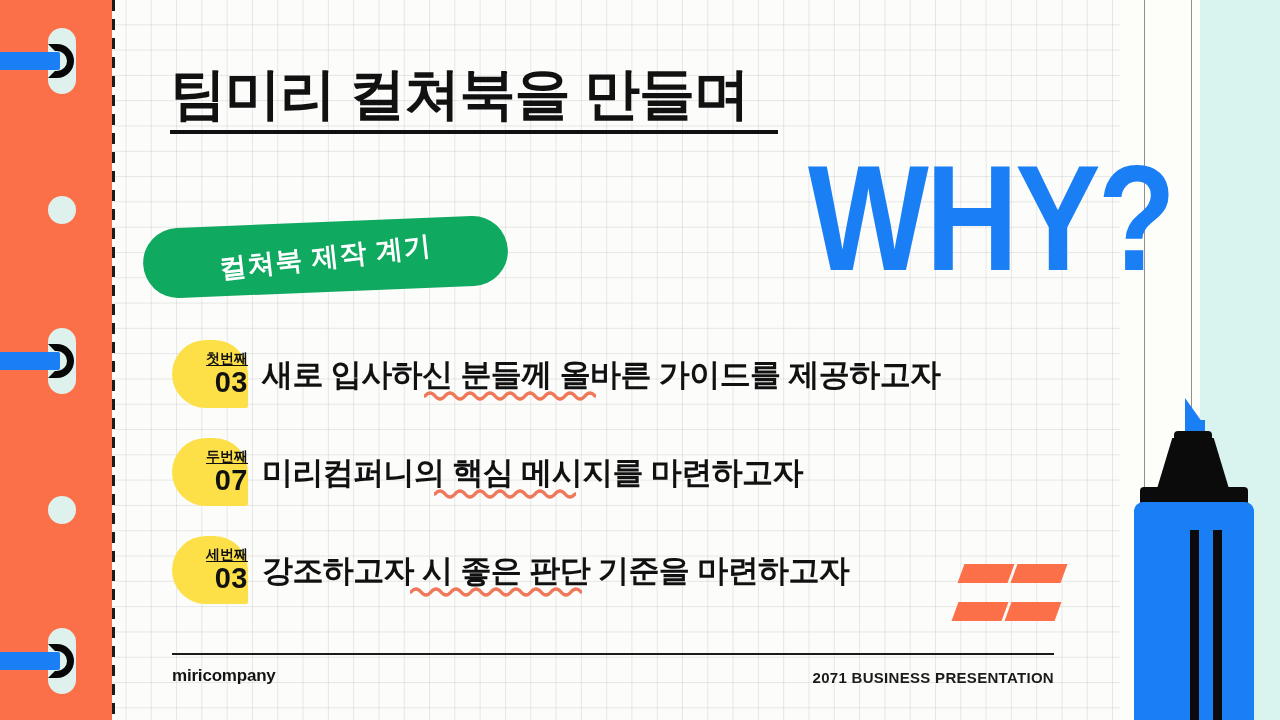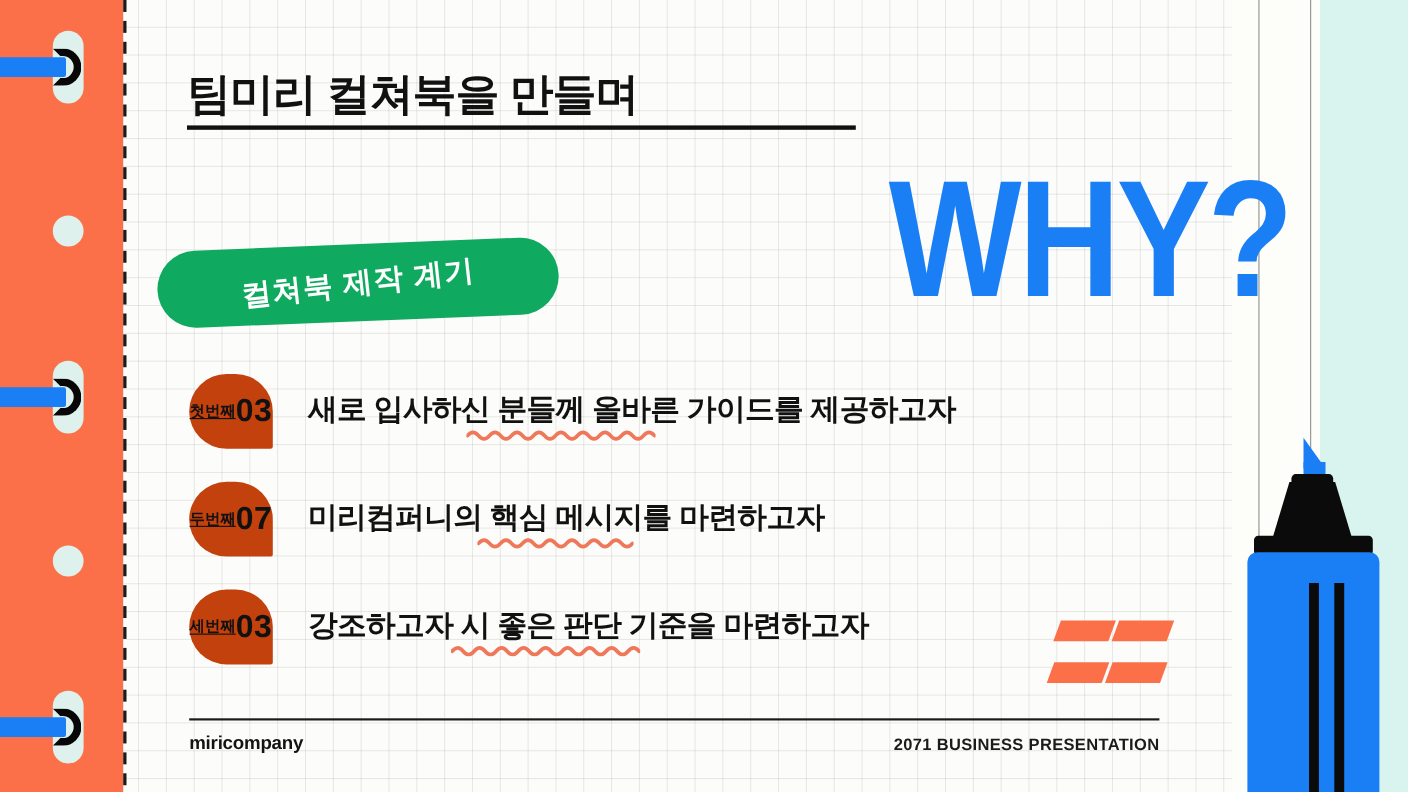--- a/index.html
+++ b/index.html
@@ -105,21 +105,21 @@
     background: #1a7ef5;
     border-radius: 2px;
   }
 
   
   .title-wrap {
     position: absolute;
     left: 170px; top: 66px;
   }
   .title {
-    font-size: 40px;
+    font-size: 56px;
     font-weight: 900;
     color: #111111;
     letter-spacing: -1px;
     line-height: 1.0;
     white-space: nowrap;
     margin: 0;
   }
   .title-rule {
     width: 608px;
     height: 4px;
@@ -170,25 +170,26 @@
     left: 172px;
   }
   .item.i0 { top: 340px; }
   .item.i1 { top: 438px; }
   .item.i2 { top: 536px; }
 
   .badge {
     position: absolute;
     left: 0; top: 0;
     width: 76px; height: 68px;
-    background: #c2410c;
+    background: #fde047;
     border-radius: 34px 34px 34px 34px;
     border-bottom-right-radius: 2px;
     display: flex;
-    align-items: center;
+    flex-direction: column;
+    align-items: flex-end;
     justify-content: center;
   }
   .badge-ord {
     font-size: 14px;
     font-weight: 900;
     color: #111111;
     text-decoration: underline;
     text-underline-offset: 2px;
     line-height: 1;
     margin-bottom: 3px;
@@ -196,23 +197,23 @@
   .badge-num {
     font-size: 29px;
     font-weight: 900;
     color: #111111;
     line-height: 1;
     letter-spacing: 0.5px;
   }
 
   .item-text {
     position: absolute;
-    left: 108px;
+    left: 90px;
     top: 14px;
-    font-size: 27px;
+    font-size: 31px;
     font-weight: 900;
     color: #111111;
     white-space: nowrap;
     letter-spacing: -0.6px;
   }
   .squiggle {
     position: absolute;
     top: 49px;
     height: 12px;
   }

